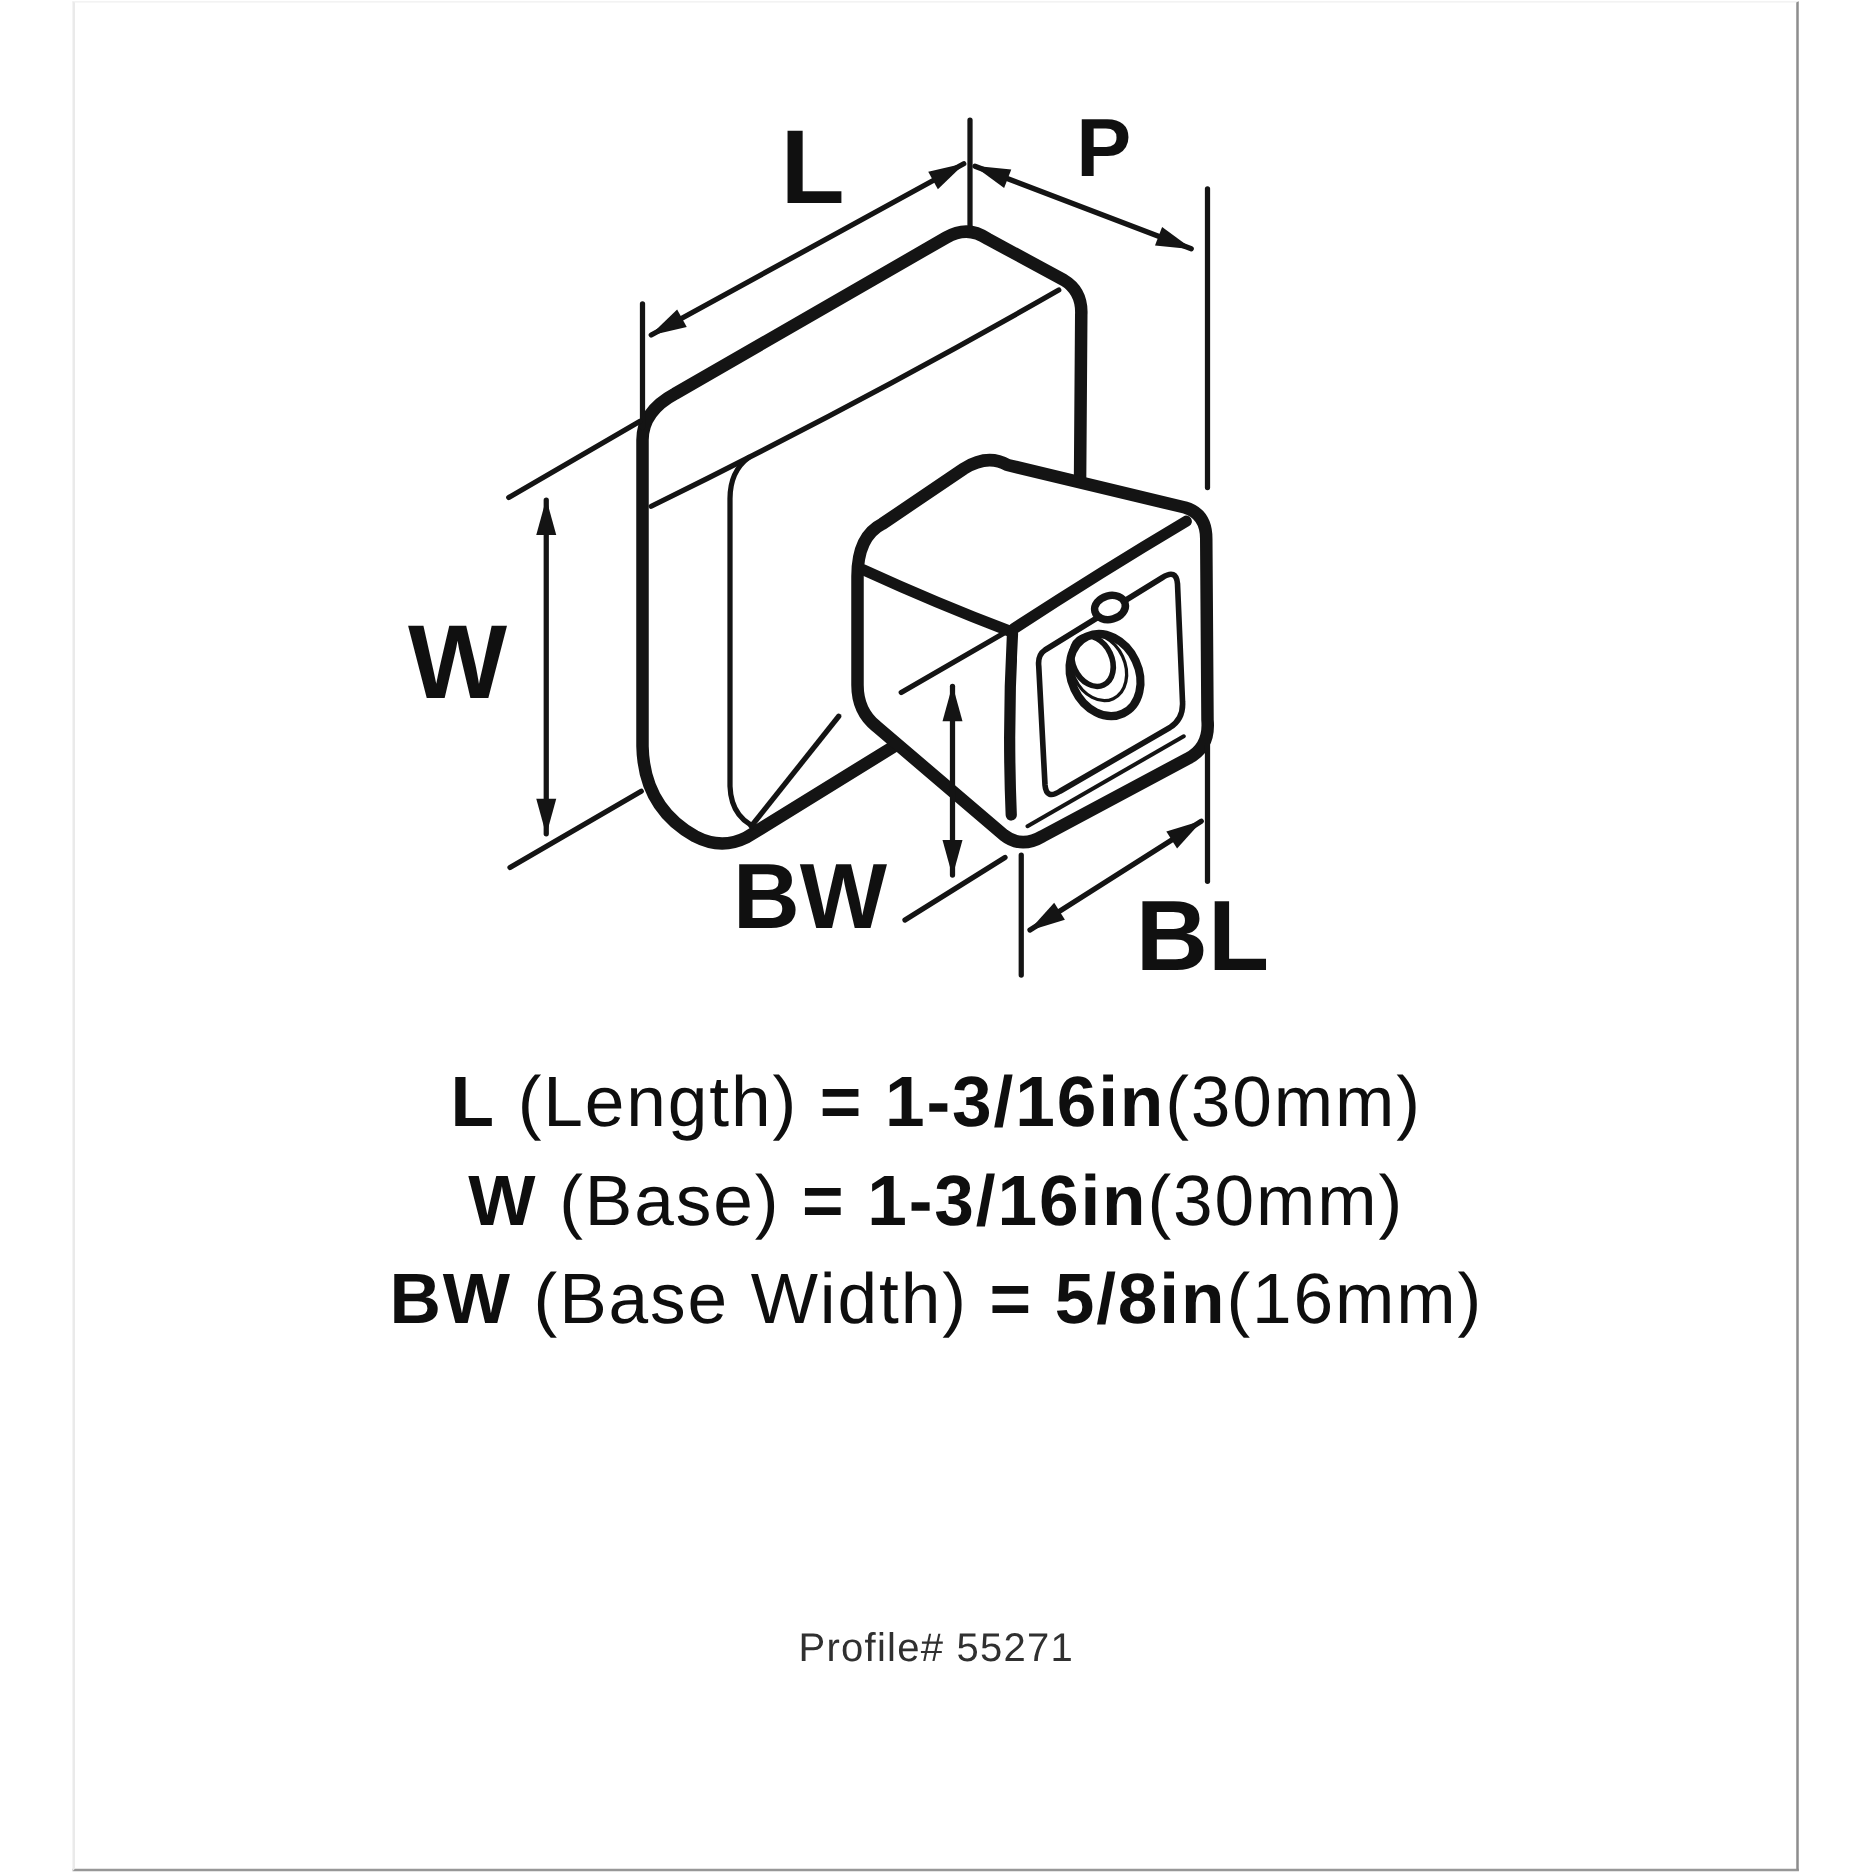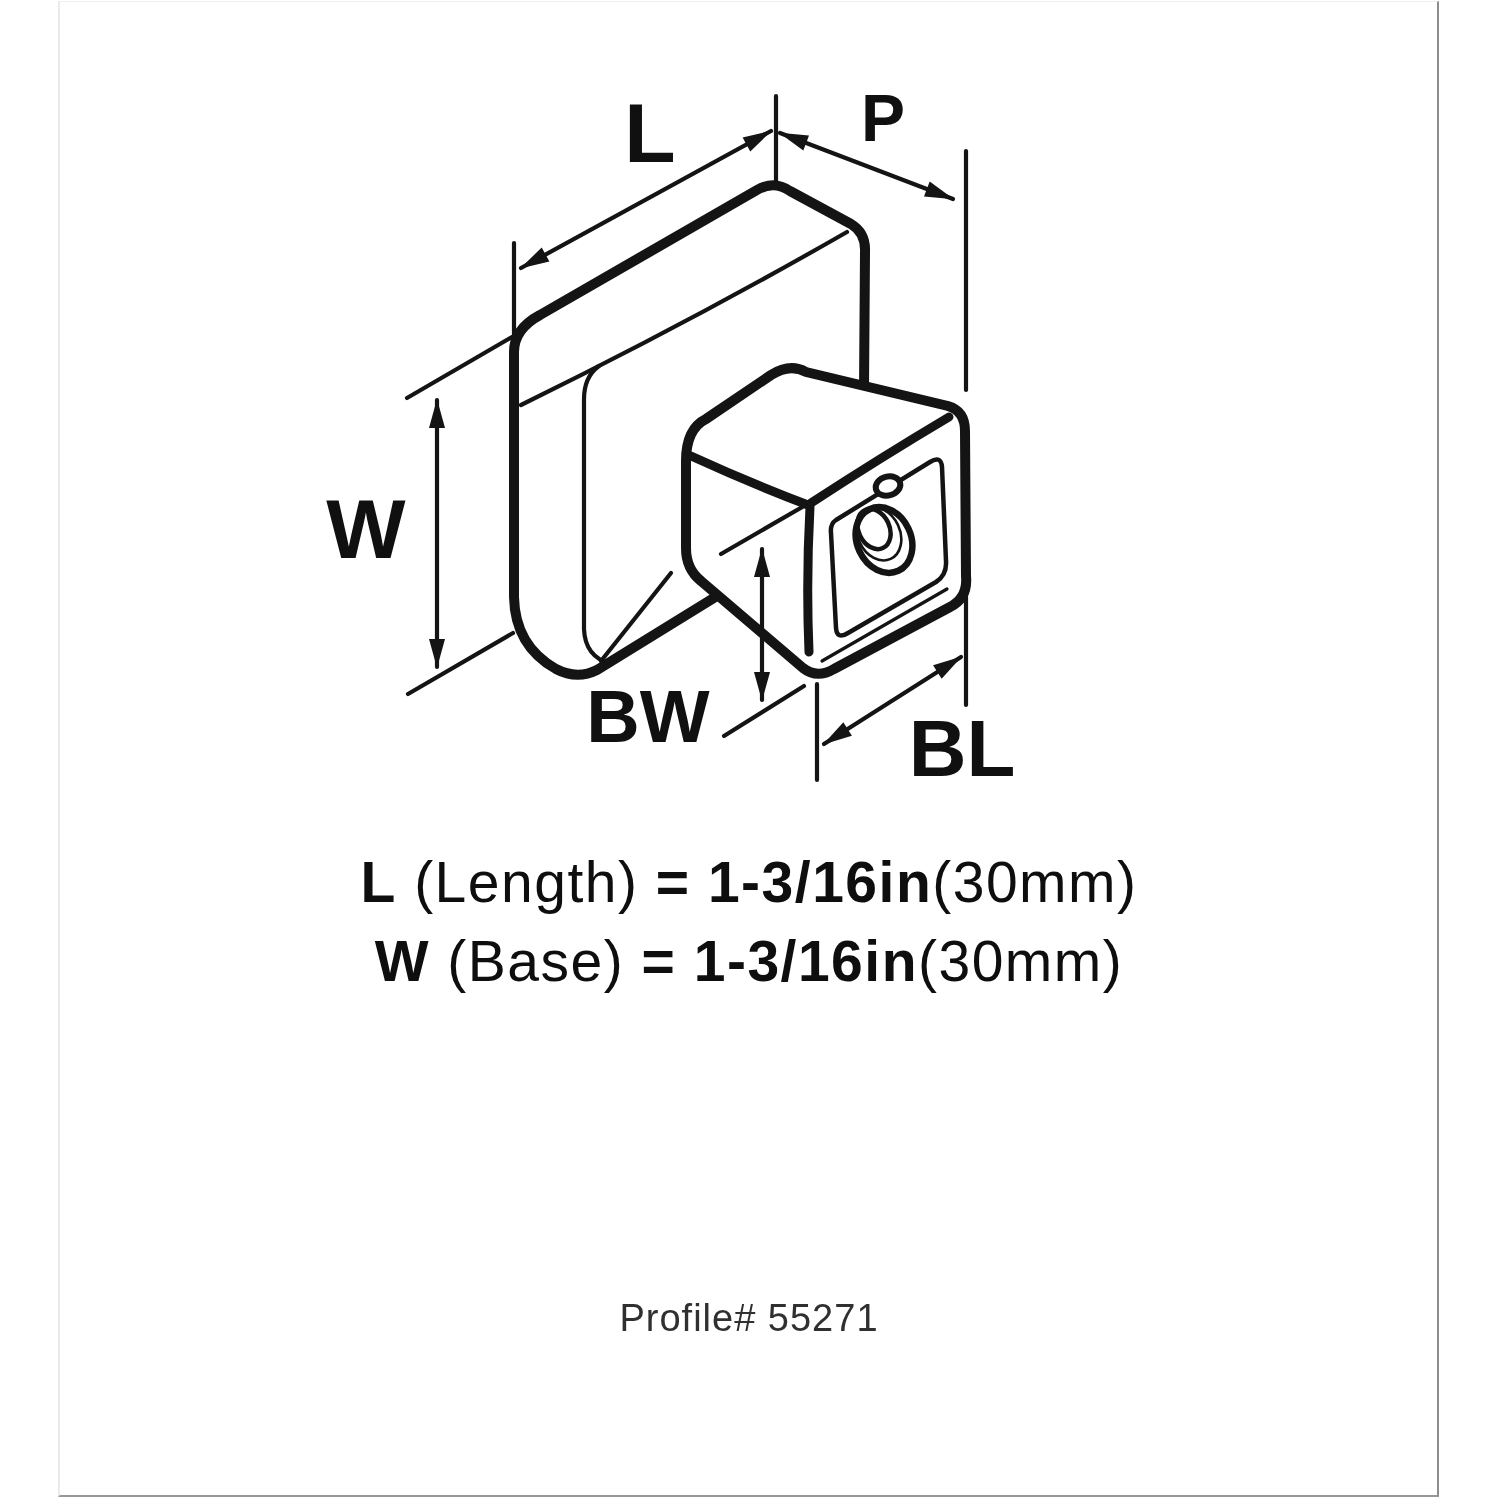--- a/index.html
+++ b/index.html
@@ -10,21 +10,21 @@
         border-color:#f0f0f0 #8d8d8d #979797 #eaeaea;}
   .fig{position:absolute;left:0;top:0;width:1500px;height:1500px;}
   .dim-label{font-family:"Liberation Sans","DejaVu Sans",sans-serif;font-weight:700;fill:#101010;
              text-anchor:middle;}
   .fs84{font-size:84px;} .fs80{font-size:80px;} .fs74{font-size:74px;} .fs66{font-size:66px;}
   .spec{position:absolute;left:60px;right:62px;top:843px;text-align:center;
         font-size:57px;line-height:78.6px;color:#0e0e0e;letter-spacing:1.5px;white-space:nowrap;}
   .spec .b{font-weight:700;}
   .spec .r{font-weight:400;}
   .profile{position:absolute;left:60px;right:62px;top:1296px;text-align:center;
-           font-size:38px;line-height:44px;font-weight:400;color:#303030;letter-spacing:1px;}
+           font-size:32px;line-height:44px;font-weight:400;color:#303030;letter-spacing:1px;}
 </style>
 </head>
 <body>
 
 <div class="page">
   <div class="card"></div>
 
   <svg class="fig" viewBox="0 0 1500 1500" fill="none" stroke-linecap="round" stroke-linejoin="round">
     <defs>
       <marker id="ah" markerUnits="userSpaceOnUse" markerWidth="34" markerHeight="20" refX="31" refY="10" orient="auto-start-reverse">
@@ -97,16 +97,22 @@
       <span class="r">(Length)</span>
       <span class="b">=</span>
       <span class="b">1-3/16in</span><span class="r">(30mm)</span>
     </div>
     <div class="row">
       <span class="b">W</span>
       <span class="r">(Base)</span>
       <span class="b">=</span>
       <span class="b">1-3/16in</span><span class="r">(30mm)</span>
     </div>
+    <div class="row">
+      <span class="b">BW</span>
+      <span class="r">(Base Width)</span>
+      <span class="b">=</span>
+      <span class="b">5/8in</span><span class="r">(16mm)</span>
+    </div>
   </div>
 
   <div class="profile">Profile# 55271</div>
 </div>
 
 </body></html>

